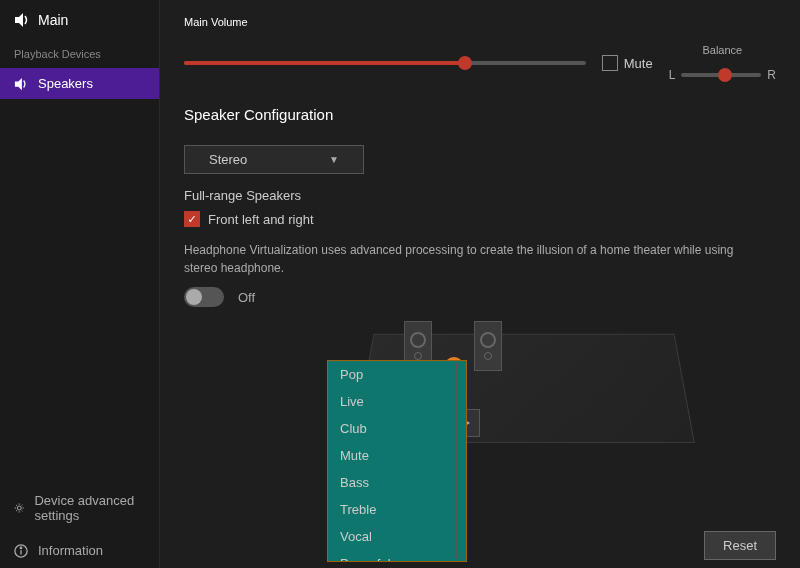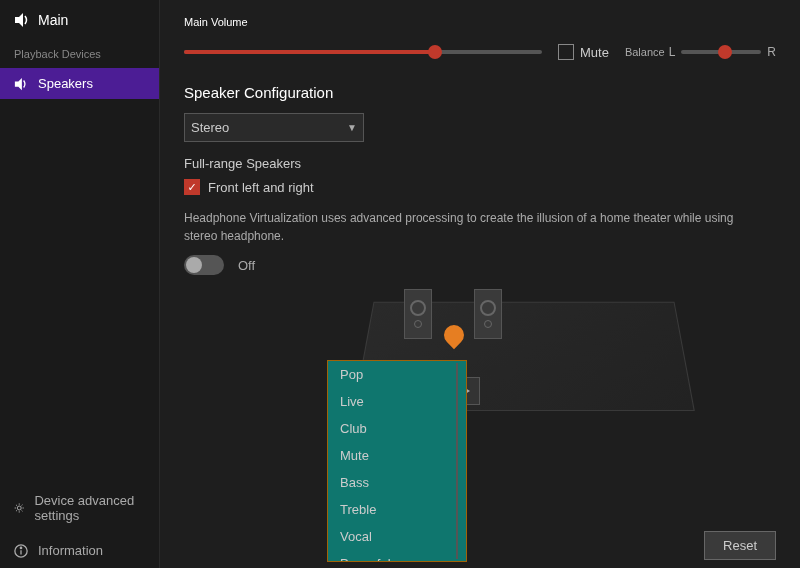--- a/index.html
+++ b/index.html
@@ -120,22 +120,23 @@
     }
     .checkbox {
       width: 16px;
       height: 16px;
       border: 1px solid #888;
       background: transparent;
     }
 
     .balance-container {
       display: flex;
-      align-items: center;
-      gap: 4px;
+      flex-direction: column;
+      align-items: center;
+      gap: 12px;
     }
     .balance-label {
       font-size: 11px;
       color: #aaa;
     }
     .balance-row {
       display: flex;
       align-items: center;
       gap: 6px;
     }
@@ -164,29 +165,29 @@
     .lr-label {
       font-size: 12px;
       color: #aaa;
     }
 
     
     .config-title {
       font-size: 15px;
       color: #fff;
       font-weight: 400;
-      margin-bottom: 12px;
+      margin-bottom: 22px;
     }
 
     .dropdown {
       display: flex;
       align-items: center;
       background: #2a2a2a;
       border: 1px solid #555;
-      padding: 6px 6px;
+      padding: 6px 24px;
       width: 180px;
       cursor: pointer;
       margin-bottom: 14px;
       color: #ccc;
       justify-content: space-between;
       gap: 18px;
     }
     .dropdown-arrow {
       color: #aaa;
       font-size: 10px;

